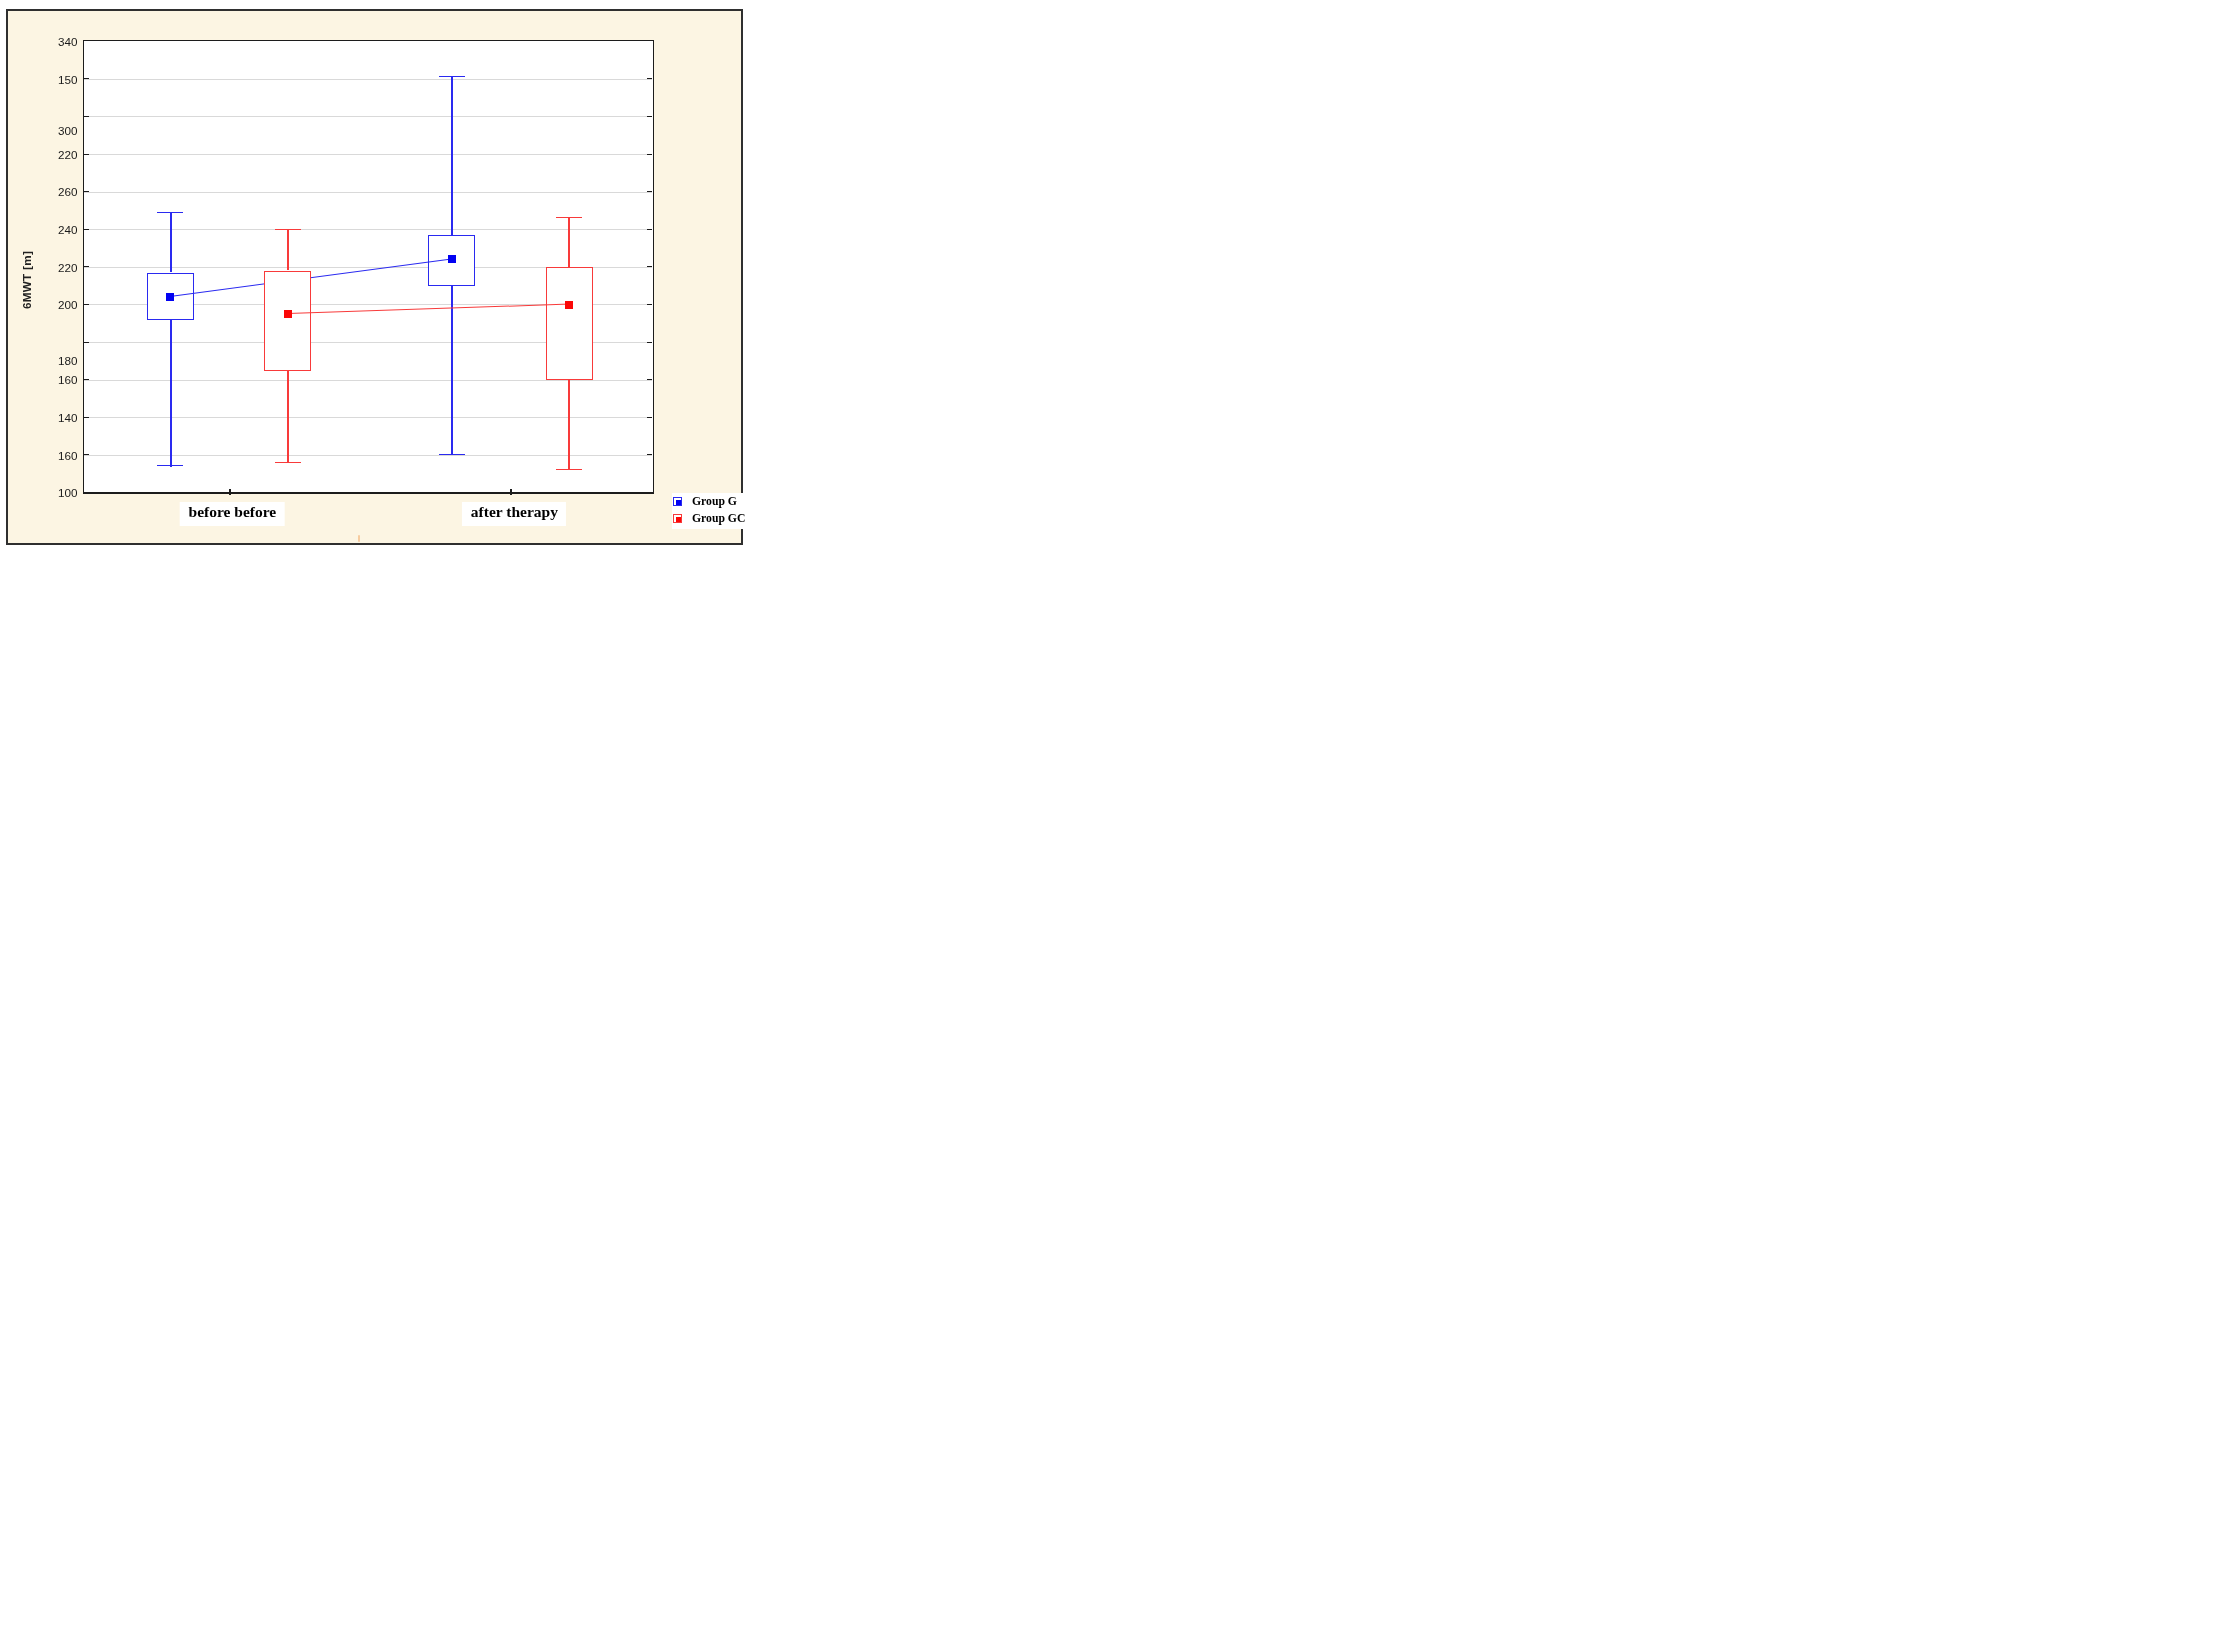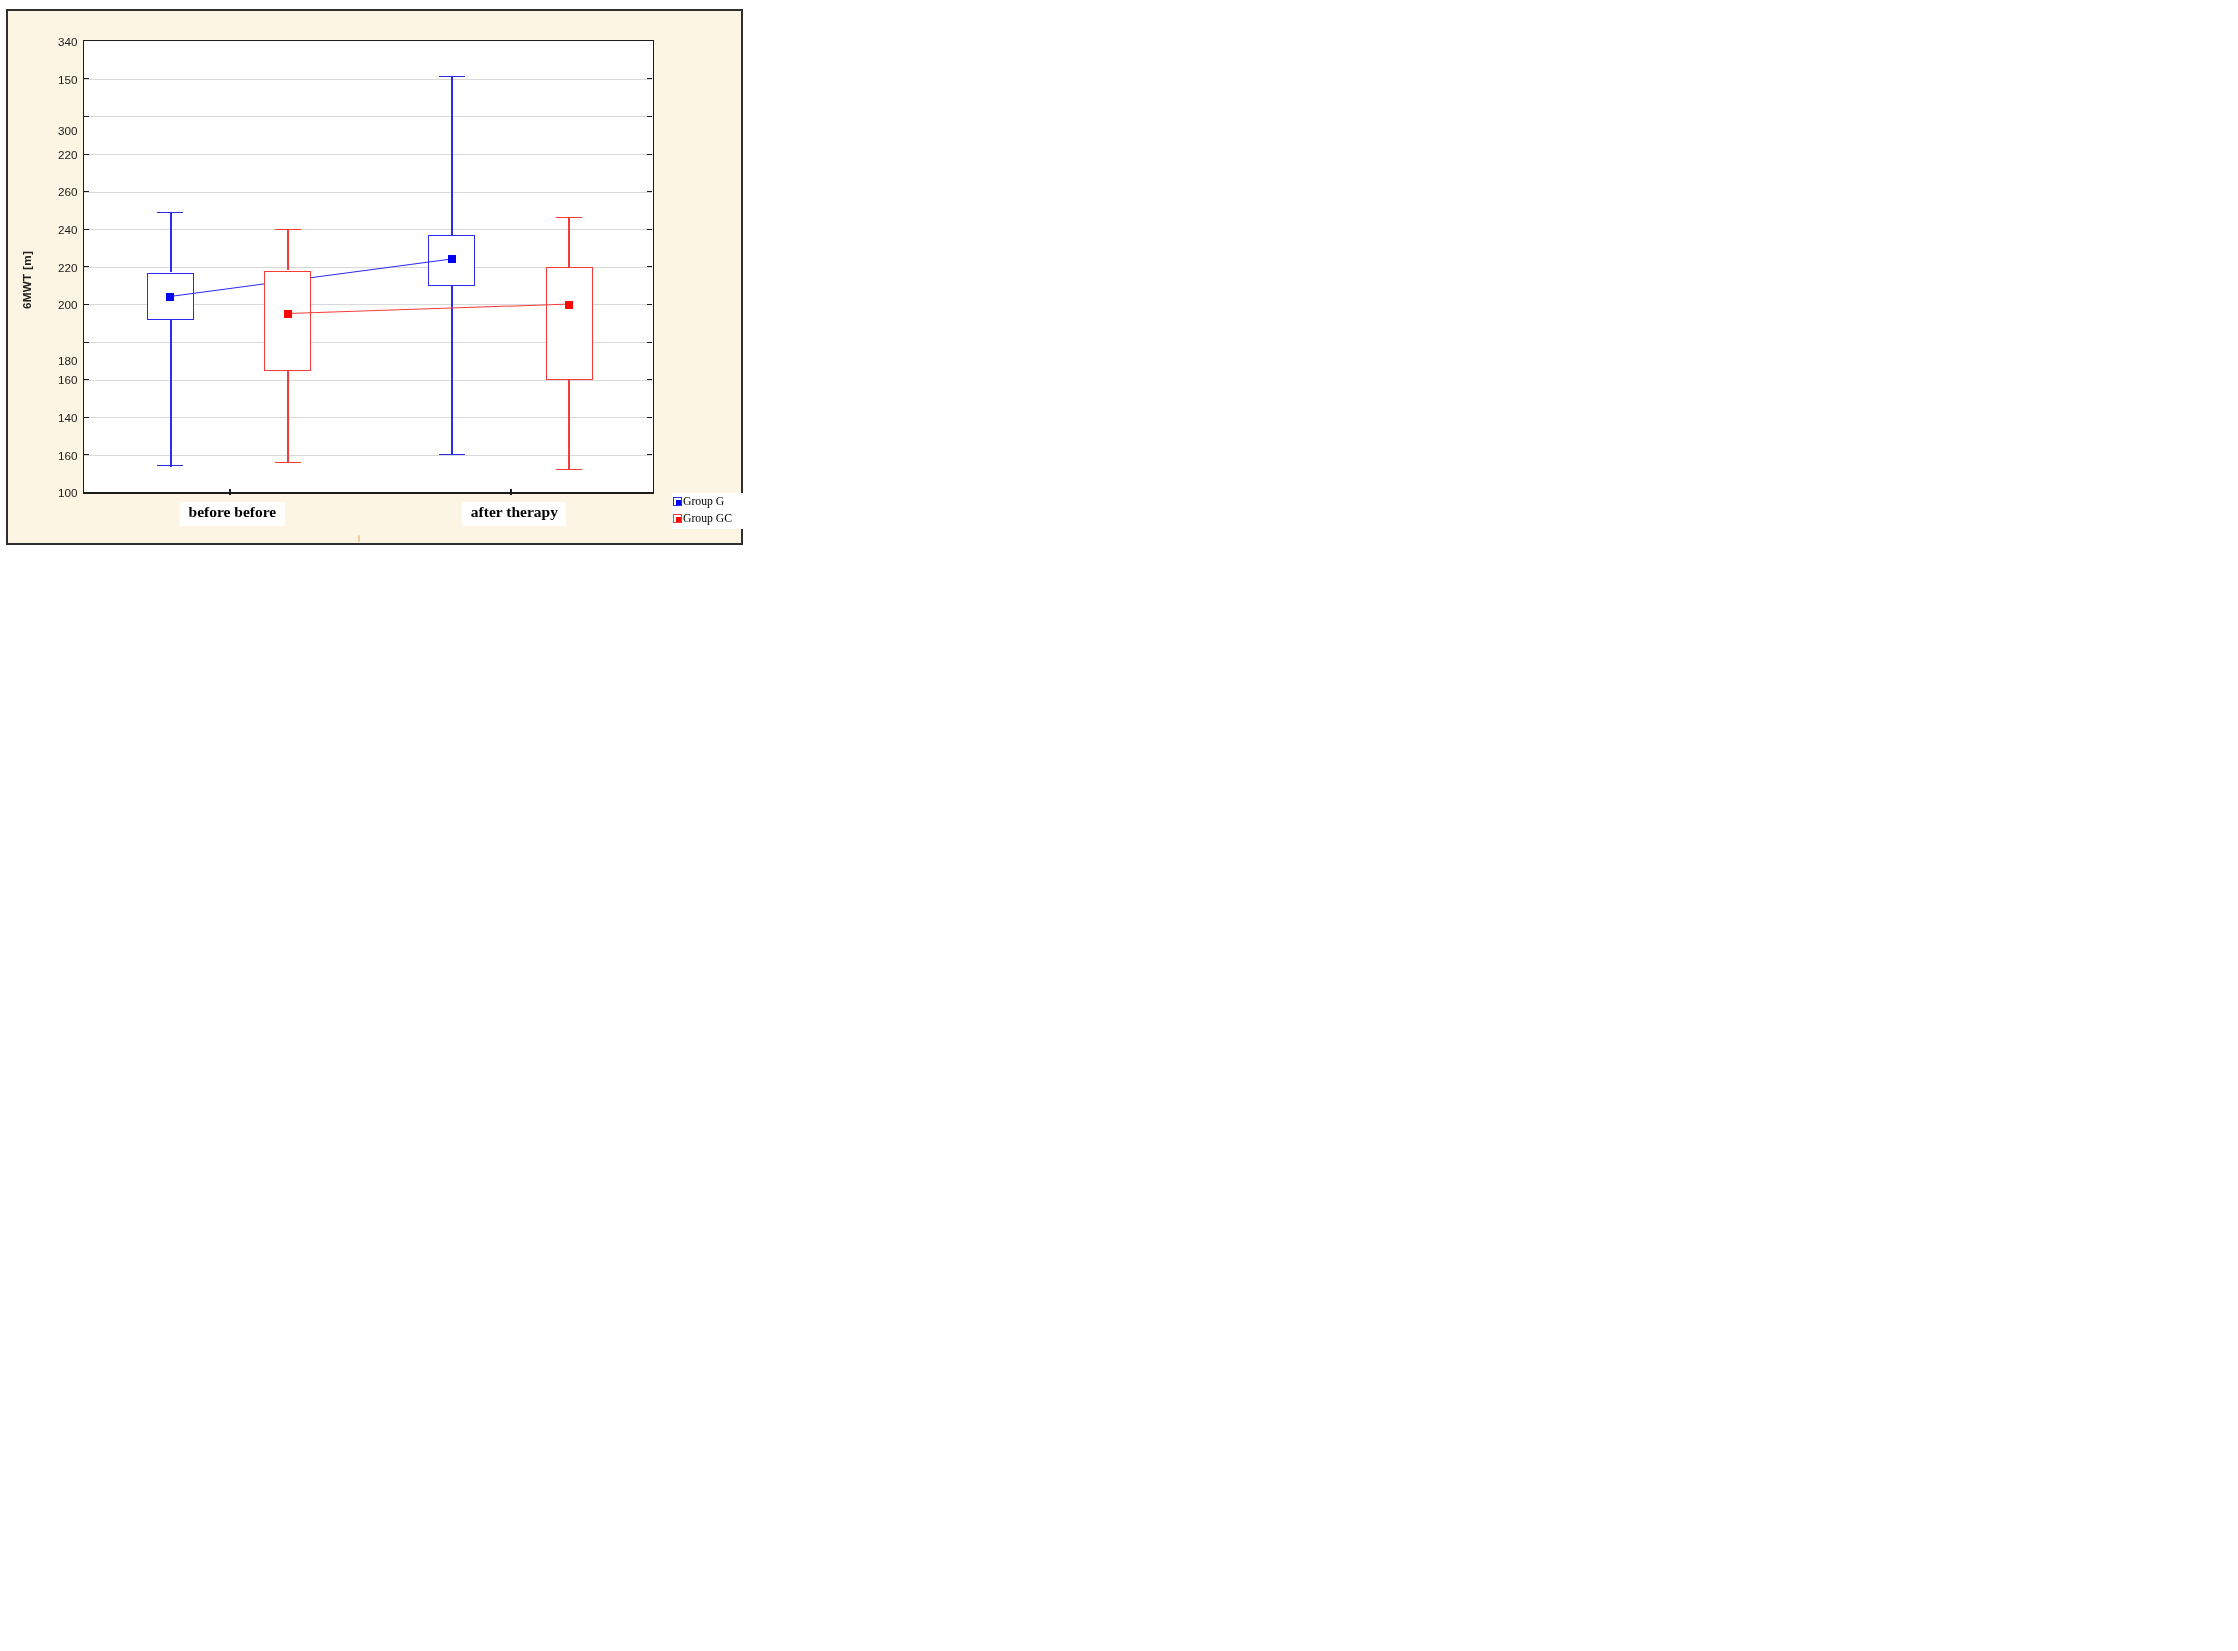--- a/index.html
+++ b/index.html
@@ -52,22 +52,22 @@
     position:absolute;left:664px;top:482px;width:75px;
     background:#ffffff;padding:0.5px 0 1.6px 1.1px;
   }
   .legend-row{display:flex;align-items:center;height:17px;}
   .legend-marker{
     position:relative;width:8.5px;height:8.5px;box-sizing:border-box;
     border:1.1px solid;background:#ffffff;flex:0 0 auto;
   }
   .legend-marker .fill{position:absolute;left:1.6px;top:2.1px;width:4.8px;height:4.3px;}
   .legend-label{
-    font-family:"Liberation Serif", serif;font-weight:normal;
-    font-size:11.7px;color:#000000;margin-left:1px;white-space:nowrap;text-align:right;
+    font-family:"Liberation Serif", serif;font-weight:bold;
+    font-size:11.7px;color:#000000;margin-left:10px;white-space:nowrap;text-align:right;
   }
   #artifact{position:absolute;left:350px;top:524px;width:2.1px;height:7px;
     background:#f6c493;border-radius:1.1px;opacity:.85;}
 </style>
 </head>
 <body>
 
 <div id="canvas">
   <div id="figure">
 

